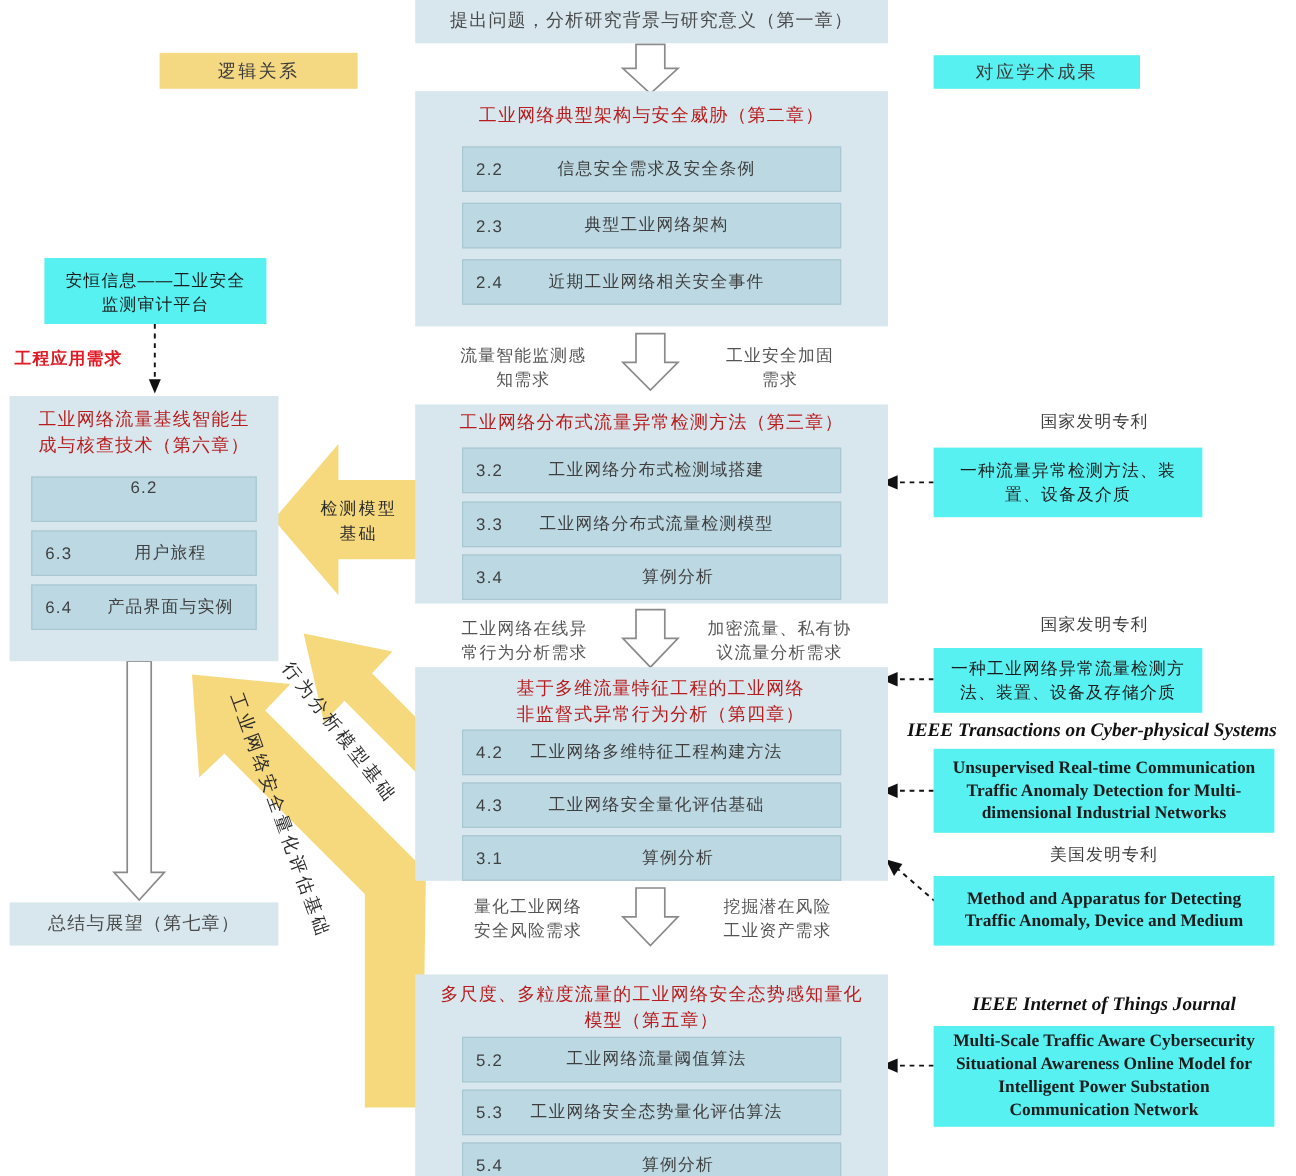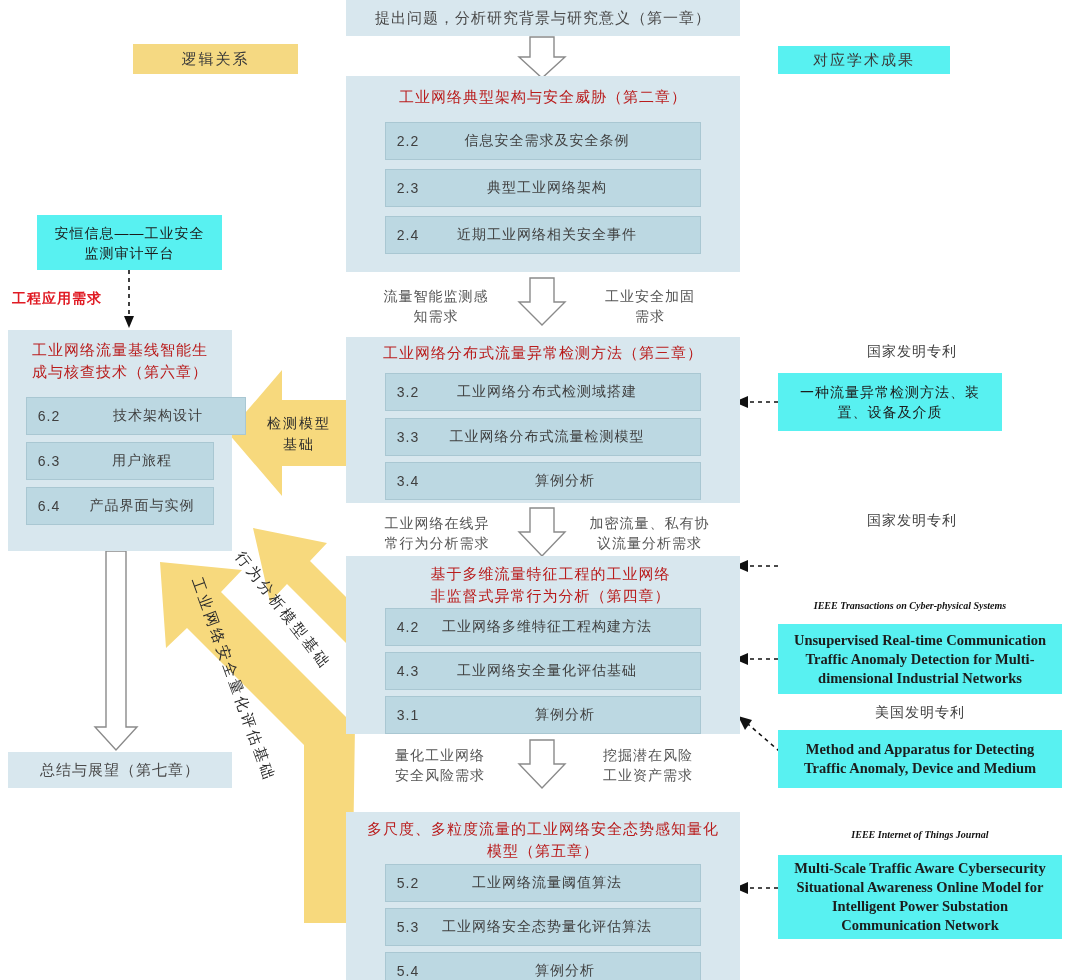--- a/index.html
+++ b/index.html
@@ -72,21 +72,21 @@
     font-family:"Liberation Serif","DejaVu Serif",serif;
     font-weight:700;font-size:14.5px;letter-spacing:0;line-height:19px;
   }
   .caption{
     position:absolute;
     text-align:center;
     font-size:14px;color:#3f3f3f;letter-spacing:1px;
   }
   .caption.en{
     font-family:"Liberation Serif","DejaVu Serif",serif;
-    font-style:italic;font-weight:700;font-size:10px;letter-spacing:0;color:#111;
+    font-style:italic;font-weight:700;font-size:16px;letter-spacing:0;color:#111;
   }
   .note{
     position:absolute;
     text-align:center;
     font-size:14px;color:#555;line-height:20px;letter-spacing:1px;
   }
   .note.red{color:#e01b24;font-weight:700;}
   svg.layer{position:absolute;left:0;top:0;width:1080px;height:980px;overflow:visible;}
   .vlabel{
     position:absolute;
@@ -228,21 +228,21 @@
   <div class="note" style="left:12px;top:170px;width:222px;margin-top:47px;">工业网络流量基线功能</div>
 
   <div class="cyanbox" style="left:37px;top:215px;width:185px;height:55px;white-space:pre-line;text-align:center;">安恒信息——工业安全
 监测审计平台</div>
 
   <div class="note red" style="left:12px;top:288px;width:135px;text-align:left;">工程应用需求</div>
 
   <div class="chapgroup" style="left:8px;top:330px;width:224px;height:221px;">
     <div class="chap-title" style="padding-top:9px;white-space:pre-line;">工业网络流量基线智能生
 成与核查技术（第六章）</div>
-    <div class="subbox" style="left:18px;top:67px;width:220px;height:38px;">
+    <div class="subbox" style="left:18px;top:67px;width:188px;height:38px;flex-direction:column;">
       <span class="num">6.2</span>
       <span class="txt nopad">技术架构设计</span>
     </div>
     <div class="subbox" style="left:18px;top:112px;width:188px;height:38px;">
       <span class="num">6.3</span>
       <span class="txt nopad">用户旅程</span>
     </div>
     <div class="subbox" style="left:18px;top:157px;width:188px;height:38px;">
       <span class="num">6.4</span>
       <span class="txt nopad">产品界面与实例</span>
@@ -256,20 +256,22 @@
 
   <div class="vlabel" style="left:246px;top:548px;transform:rotate(52deg);transform-origin:0 0;font-size:15px;">行为分析模型基础</div>
 
   <div class="vlabel" style="left:205px;top:575px;transform:rotate(70deg);transform-origin:0 0;font-size:15px;">工业网络安全量化评估基础</div>
 
   <div class="caption" style="left:778px;top:343px;width:268px;">国家发明专利</div>
   <div class="cyanbox" style="left:778px;top:373px;width:224px;height:58px;white-space:pre-line;">一种流量异常检测方法、装
 置、设备及介质</div>
 
   <div class="caption" style="left:778px;top:512px;width:268px;">国家发明专利</div>
+  <div class="cyanbox" style="left:778px;top:540px;width:224px;height:54px;white-space:pre-line;">一种工业网络异常流量检测方
+法、装置、设备及存储介质</div>
 
   <div class="caption en" style="left:740px;top:600px;width:340px;">IEEE Transactions on Cyber-physical Systems</div>
   <div class="cyanbox en" style="left:778px;top:624px;width:284px;height:70px;white-space:pre-line;">Unsupervised Real-time Communication
 Traffic Anomaly Detection for Multi-
 dimensional Industrial Networks</div>
 
   <div class="caption" style="left:778px;top:704px;width:284px;">美国发明专利</div>
   <div class="cyanbox en" style="left:778px;top:730px;width:284px;height:58px;white-space:pre-line;">Method and Apparatus for Detecting
 Traffic Anomaly, Device and Medium</div>
 

